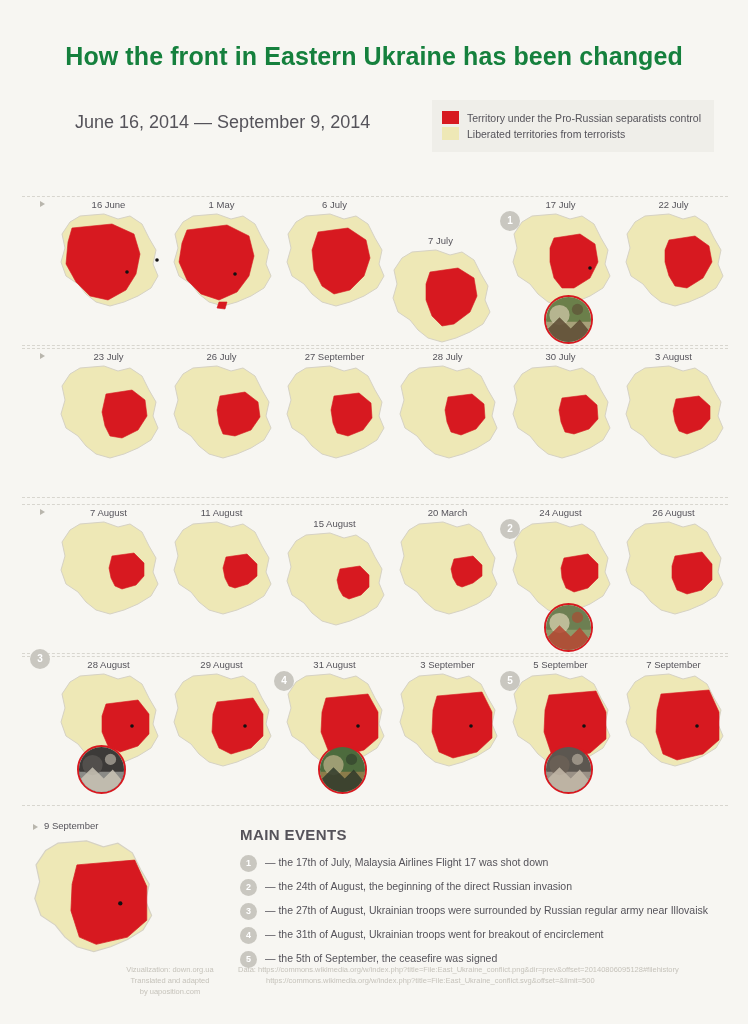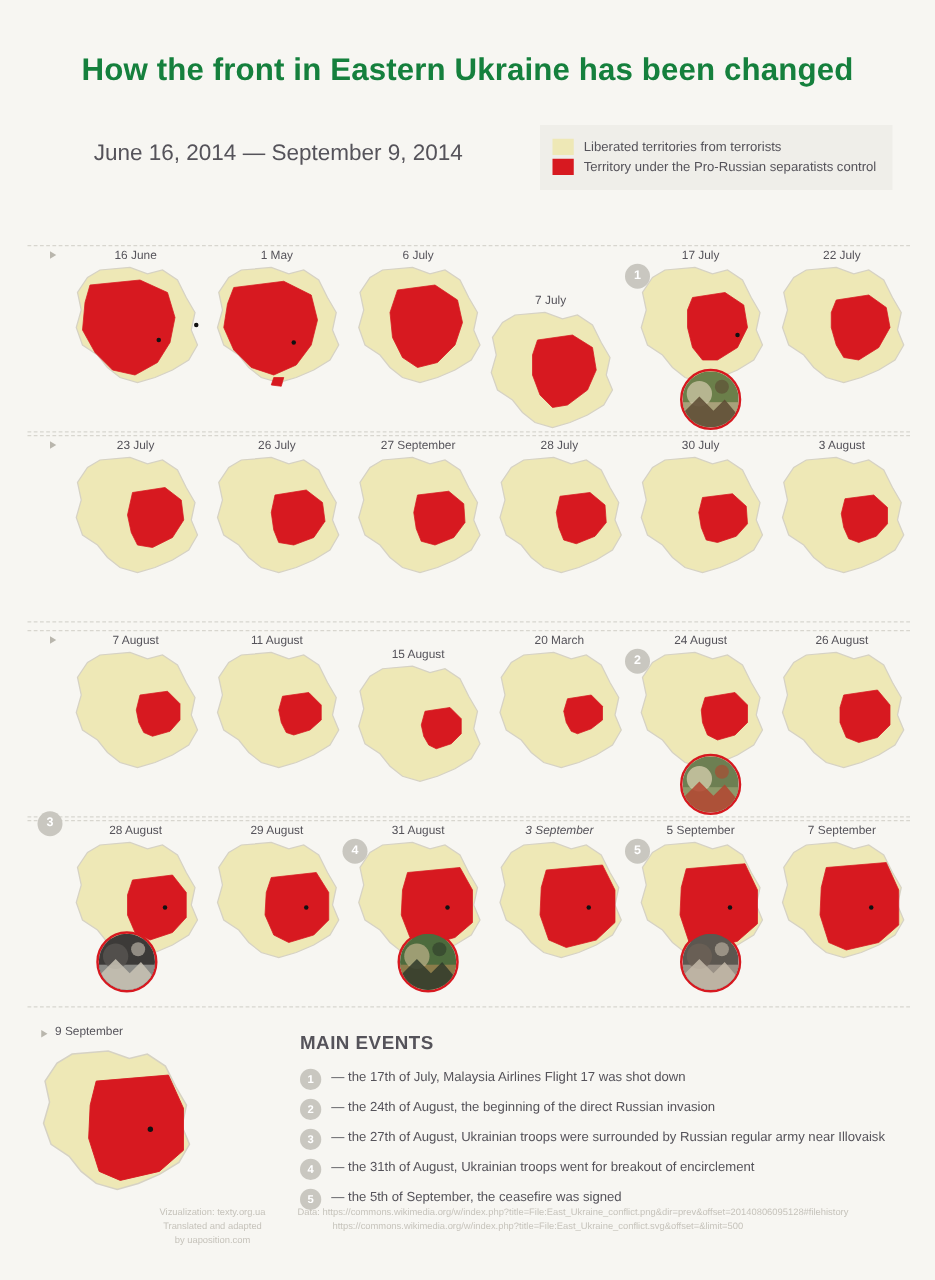--- a/index.html
+++ b/index.html
@@ -123,26 +123,26 @@
 </head>
 <body>
 
 <div class="page">
 
   <h1 class="title">How the front in Eastern Ukraine has been changed</h1>
   <div class="subtitle">June 16, 2014 — September 9, 2014</div>
 
   <div class="legend">
     <div class="legend-row">
+      <span class="legend-swatch sw-sep"></span>
+      <span class="legend-label">Territory under the Pro-Russian separatists control</span>
+    </div>
+    <div class="legend-row">
       <span class="legend-swatch sw-lib"></span>
       <span class="legend-label">Liberated territories from terrorists</span>
-    </div>
-    <div class="legend-row">
-      <span class="legend-swatch sw-sep"></span>
-      <span class="legend-label">Territory under the Pro-Russian separatists control</span>
     </div>
   </div>
 
   <div id="rows-host">
       <div class="row" style="top: 196px; height: 150px;">
         <div class="row-inner">
           <div class="tick" style="left: 18px; top: 4px;"></div>
           <div class="cell" style="left: 30px; top: 2px;">
             <div class="cell-label">16 June</div>
             <div class="map-wrap">
@@ -402,21 +402,21 @@
             <div class="photo" style="left: 40px; top: 86px;">
               <svg viewBox="0 0 40 40" preserveAspectRatio="xMidYMid slice">
     <rect width="40" height="40" fill="#4d6b3d"></rect>
     <rect y="22" width="40" height="18" fill="#8b7c4a"></rect>
     <circle cx="12" cy="16" r="9" fill="#b8ae86" opacity="0.75"></circle>
     <path d="M 0 30 L 12 18 L 22 28 L 30 20 L 40 32 L 40 40 L 0 40 Z" fill="#2f3a2a" opacity="0.85"></path>
     <circle cx="28" cy="11" r="5" fill="#2f3a2a" opacity="0.6"></circle>
   </svg>
             </div>
           </div>
-          <div class="cell" style="left: 369px; top: 2px; font-style: italic;">
+          <div class="cell" style="left: 369px; top: 2px;">
             <div class="cell-label">3 September</div>
             <div class="map-wrap">
               <svg class="map" viewBox="0 0 113 108" preserveAspectRatio="xMidYMid meet">
     <path d="M 28 6 L 52 4 L 66 9 L 78 6 L 90 14 L 97 28 L 104 40 L 101 54 L 106 66 L 99 78 L 86 86 L 72 92 L 58 96 L 44 92 L 34 84 L 26 74 L 14 66 L 9 52 L 13 38 L 10 24 L 18 12 Z" fill="#eee8b6" stroke="#d6d2c4" stroke-width="1"></path>
     <path d="M 46 26 L 91 22 L 101 42 L 101 68 L 86 82 L 62 88 L 48 82 L 41 62 L 42 40 Z" fill="#d71920" stroke="#d71920" stroke-width="0.6"></path>
     <circle cx="80" cy="56" r="1.8" fill="#111"></circle>
   </svg>
             </div>
           </div>
           <div class="cell" style="left: 482px; top: 2px;">
@@ -481,21 +481,21 @@
       <span class="event-badge">4</span>
       <span class="event-text">— the 31th of August, Ukrainian troops went for breakout of encirclement</span>
     </div>
     <div class="event-row">
       <span class="event-badge">5</span>
       <span class="event-text">— the 5th of September, the ceasefire was signed</span>
     </div>
   </div>
 
   <div class="credit">
-    <div>Vizualization: texty.org.ua</div>
+    <div>Vizualization: down.org.ua</div>
     <div>Translated and adapted</div>
     <div>by uaposition.com</div>
   </div>
 
   <div class="source">
     <div class="s1">Data: https://commons.wikimedia.org/w/index.php?title=File:East_Ukraine_conflict.png&amp;dir=prev&amp;offset=20140806095128#filehistory</div>
     <div class="s2">https://commons.wikimedia.org/w/index.php?title=File:East_Ukraine_conflict.svg&amp;offset=&amp;limit=500</div>
   </div>
 
 </div>

